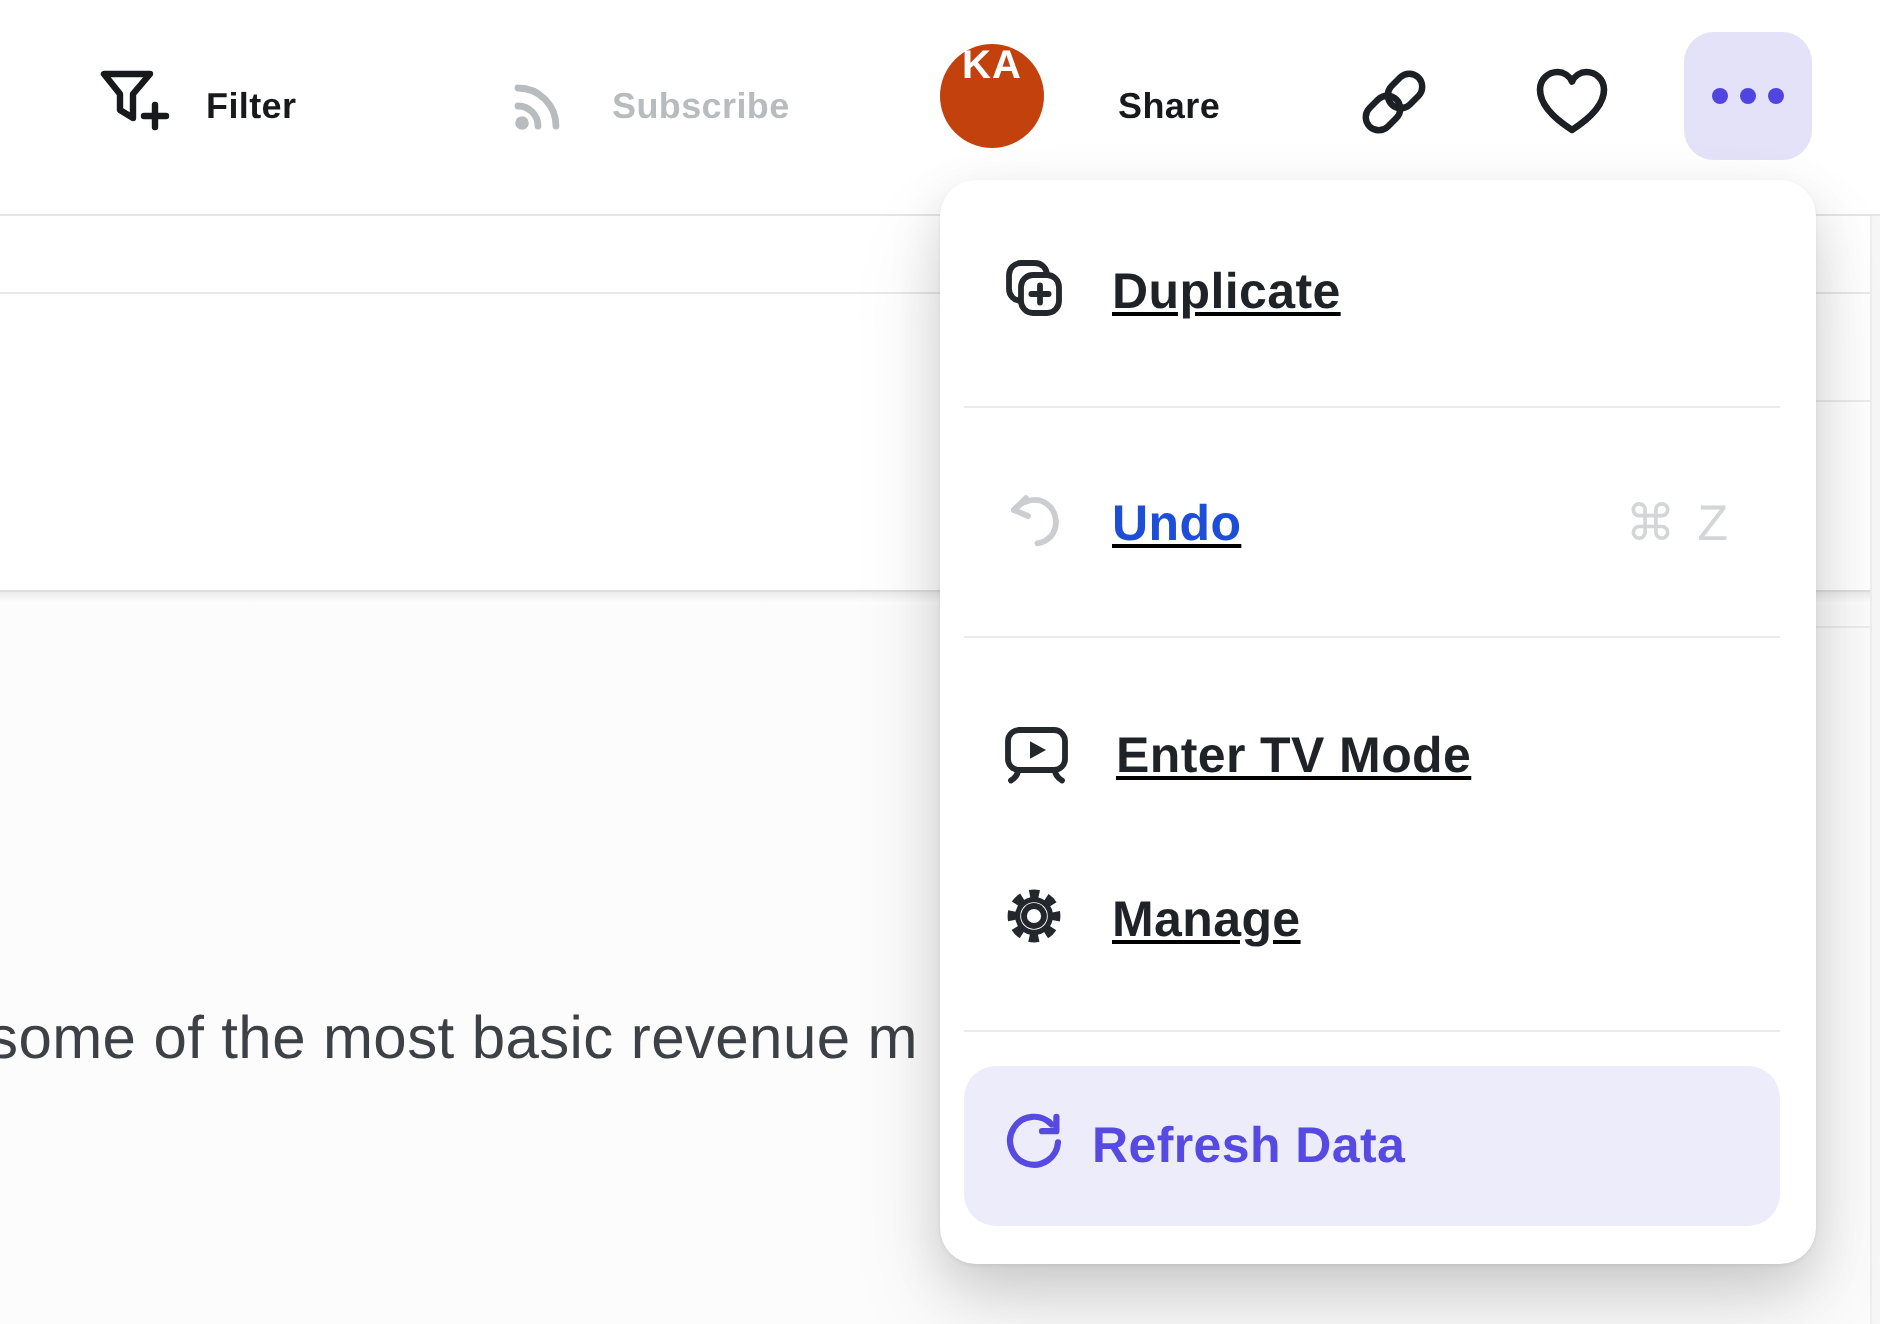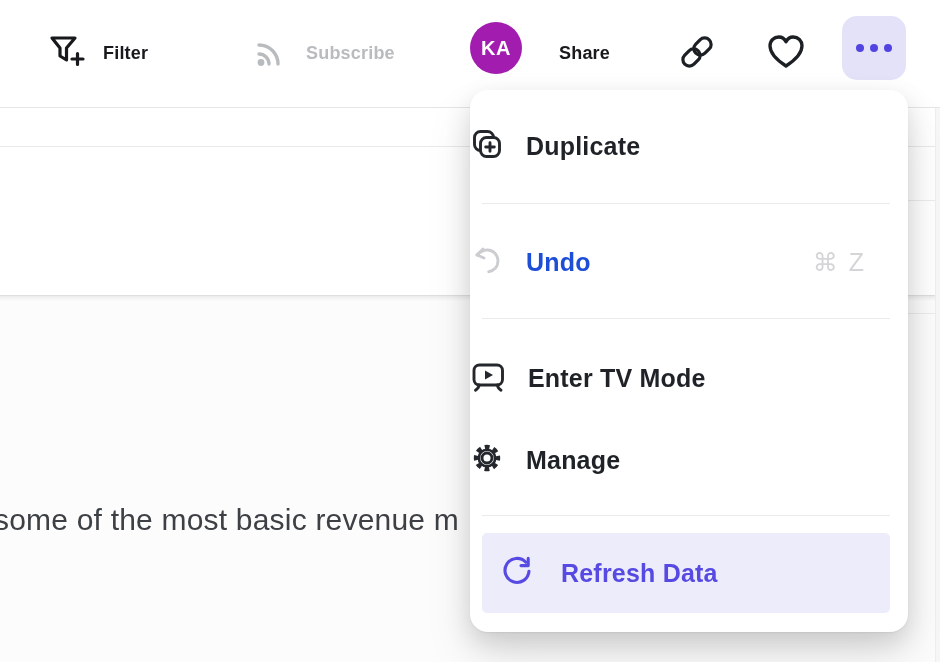--- a/index.html
+++ b/index.html
@@ -27,61 +27,62 @@
     position:absolute; left:0; top:0; width:940px; height:107px;
     background:#ffffff; border-bottom:1px solid #e5e5e5; z-index:5;
   }
   .tb-item{position:absolute; display:flex; align-items:center; cursor:pointer;}
   .tb-label{font-size:18px; font-weight:700; color:#17191d; letter-spacing:0.2px;}
   .tb-filter{left:46px; top:0; height:107px; gap:15px;}
   .tb-subscribe{left:252px; top:0; height:107px; gap:16px;}
   .tb-subscribe .tb-label{color:#b9bcbe;}
   .avatar{
     position:absolute; left:470px; top:22px; width:52px; height:52px; border-radius:50%;
-    background:#a21caf; color:#ffffff; font-size:20px; font-weight:700; letter-spacing:0.5px;
-    display:flex; align-items:center; justify-content:center; cursor:pointer;
+    background:#c2410c; color:#ffffff; font-size:20px; font-weight:700; letter-spacing:0.5px;
+    display:flex; justify-content:center; cursor:pointer;
   }
   .tb-share{left:559px; top:0; height:107px;}
   .tb-link{left:676px; top:0; height:107px;}
   .tb-heart{left:764px; top:0; height:107px;}
   .more-btn{
     position:absolute; left:842px; top:16px; width:64px; height:64px; border-radius:15px;
     background:#e4e2f9; display:flex; align-items:center; justify-content:center; gap:6px;
     cursor:pointer; border:none;
   }
   .dot{width:8px; height:8px; border-radius:50%; background:#5144e0;}
   
   .menu{
     position:absolute; left:470px; top:90px; width:438px; height:542px; z-index:10;
     background:#ffffff; border-radius:18px;
     box-shadow:0 1px 2px rgba(0,0,0,0.06), 0 10px 26px rgba(0,0,0,0.13), 0 24px 48px rgba(0,0,0,0.10);
   }
   .menu-item{
     position:absolute; left:0; width:438px; height:60px;
-    display:flex; align-items:center; box-sizing:border-box; gap:22px;
+    display:flex; align-items:center; padding-left:30px; box-sizing:border-box; gap:22px;
     cursor:pointer;
+    text-decoration:underline;
   }
   .menu-item .mi-label{font-size:25px; font-weight:700; color:#1f2227; letter-spacing:0.2px;}
   .mi-duplicate{top:26px;}
   .mi-undo{top:142px; cursor:default;}
   .mi-undo .mi-label{color:#1d4ed8;}
   .mi-shortcut{
     position:absolute; right:42px; top:0; height:60px; display:flex; align-items:center;
     font-size:25px; color:#d3d5d7; letter-spacing:2px;
   }
   .mi-tv{top:258px;}
   .mi-manage{top:340px;}
   .divider{position:absolute; left:12px; width:408px; height:1px; background:#ebebeb;}
   .div-1{top:113px;}
   .div-2{top:228px;}
   .div-3{top:425px;}
   .mi-refresh{
-    position:absolute; left:12px; top:443px; width:408px; height:80px; border-radius:5px;
+    position:absolute; left:12px; top:443px; width:408px; height:80px; border-radius:16px;
     background:#edecfa; display:flex; align-items:center; padding-left:18px; box-sizing:border-box;
-    gap:27px; cursor:pointer;
+    gap:12px; cursor:pointer;
   }
   .mi-refresh .mi-label{font-size:25px; font-weight:700; color:#574ae2; letter-spacing:0.2px;}
   .icon{flex:0 0 auto; display:block;}
 </style>
 </head>
 <body>
 
 <div class="screen">
 
   <div class="bg-area"></div>

